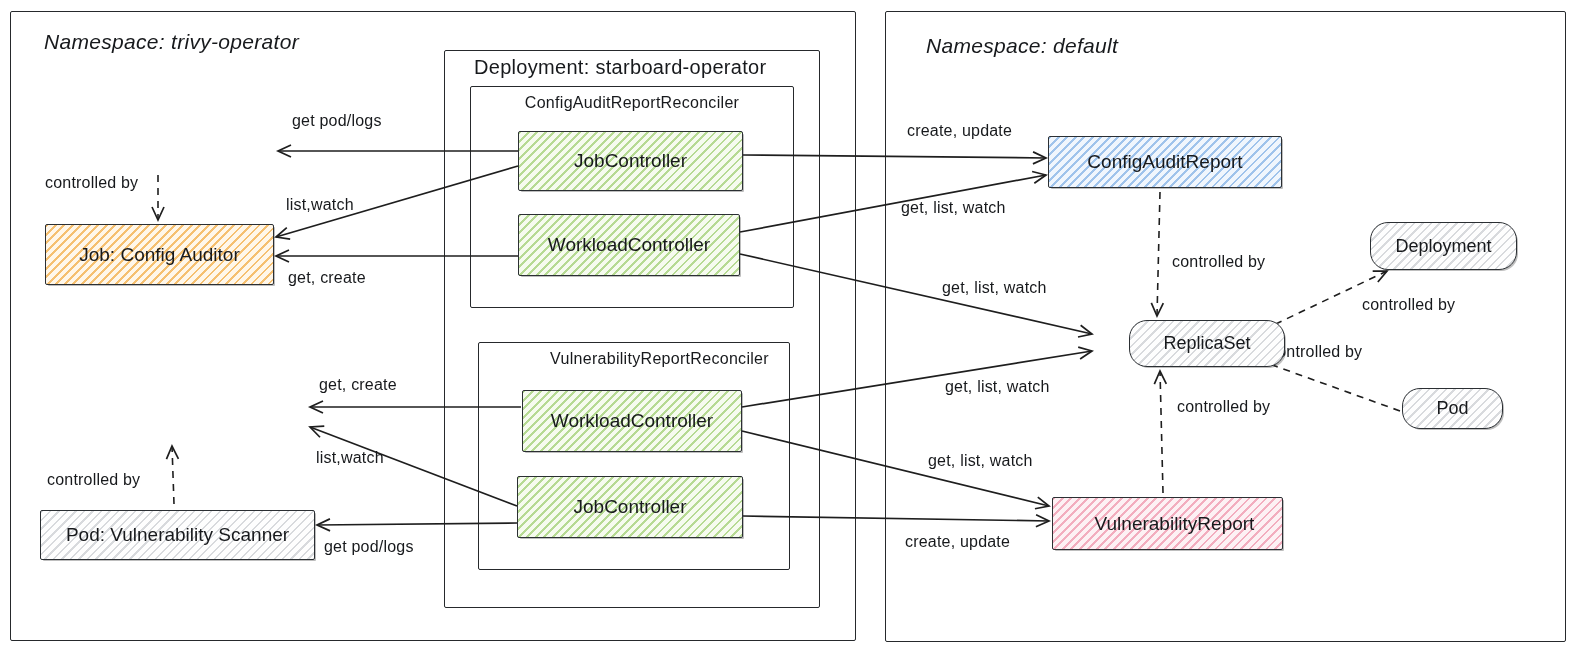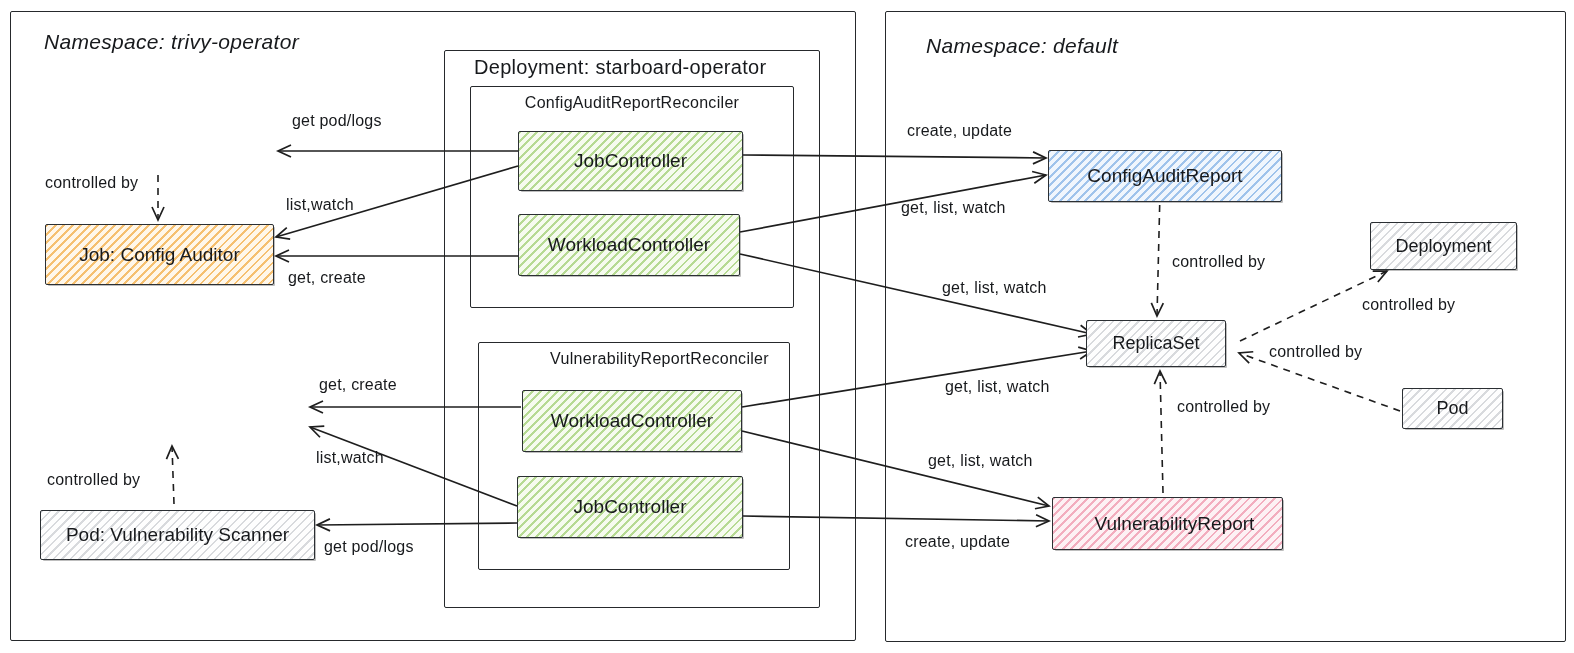--- a/index.html
+++ b/index.html
@@ -22,25 +22,25 @@
   .solid-edge{stroke:#1e1e1e;stroke-width:1.7;fill:none;}
   .dashed-edge{stroke:#1e1e1e;stroke-width:1.6;fill:none;stroke-dasharray:7 6;}
   
   .node{
     position:absolute;z-index:4;box-sizing:border-box;
     border:1.9px solid #2b2f33;border-radius:2px;
     display:flex;align-items:center;justify-content:center;
     font-size:19px;white-space:nowrap;
     box-shadow:2px 2px 0 -1px rgba(40,40,40,.30);
   }
-  .node.small{font-size:18px;}
+  .node.small{font-size:18px;border-radius:18px;}
   .fill-gray  {background:repeating-linear-gradient(135deg,rgba(155,160,168,.38) 0 1.6px,transparent 1.6px 6px),#fefefe;}
   .fill-orange{background:repeating-linear-gradient(135deg,rgba(243,178,82,.80) 0 2px,transparent 2px 6px),#fff7ea;}
   .fill-green {background:repeating-linear-gradient(135deg,rgba(148,200,98,.65) 0 2px,transparent 2px 6px),#f6fbef;}
-  .fill-blue  {background:repeating-linear-gradient(135deg,rgba(116,168,226,.65) 0 2px,transparent 2px 6px),#f0f6fd;margin-top:14px;}
+  .fill-blue  {background:repeating-linear-gradient(135deg,rgba(116,168,226,.65) 0 2px,transparent 2px 6px),#f0f6fd;}
   .fill-pink  {background:repeating-linear-gradient(135deg,rgba(238,145,168,.70) 0 2px,transparent 2px 6px),#fdf1f4;padding-left:14px;}
   
   .edge-label{
     position:absolute;z-index:3;font-size:16px;white-space:nowrap;letter-spacing:.2px;
   }
 </style>
 </head>
 <body>
 
 <div id="stage">
@@ -86,21 +86,21 @@
   </svg>
 
   <div class="node fill-orange" style="left:45px;top:224px;width:229px;height:61px">Job: Config Auditor</div>
   <div class="node fill-green" style="left:518px;top:131px;width:225px;height:60px">JobController</div>
   <div class="node fill-green" style="left:518px;top:214px;width:222px;height:62px">WorkloadController</div>
   <div class="node fill-green" style="left:522px;top:390px;width:220px;height:62px">WorkloadController</div>
   <div class="node fill-green" style="left:517px;top:476px;width:226px;height:62px">JobController</div>
   <div class="node fill-gray" style="left:40px;top:510px;width:275px;height:50px">Pod: Vulnerability Scanner</div>
   <div class="node fill-blue" style="left:1048px;top:136px;width:234px;height:52px">ConfigAuditReport</div>
   <div class="node fill-gray small" style="left:1370px;top:222px;width:147px;height:48px">Deployment</div>
-  <div class="node fill-gray small" style="left:1086px;top:320px;width:140px;height:47px">ReplicaSet</div>
+  <div class="node fill-gray small" style="left:1129px;top:320px;width:156px;height:47px">ReplicaSet</div>
   <div class="node fill-gray small" style="left:1402px;top:388px;width:101px;height:41px">Pod</div>
   <div class="node fill-pink" style="left:1052px;top:497px;width:231px;height:53px">VulnerabilityReport</div>
 
   <div class="edge-label" style="left:292px;top:112px">get pod/logs</div>
   <div class="edge-label" style="left:286px;top:196px">list,watch</div>
   <div class="edge-label" style="left:288px;top:269px">get, create</div>
   <div class="edge-label" style="left:907px;top:122px">create, update</div>
   <div class="edge-label" style="left:901px;top:199px">get, list, watch</div>
   <div class="edge-label" style="left:942px;top:279px">get, list, watch</div>
   <div class="edge-label" style="left:945px;top:378px">get, list, watch</div>

